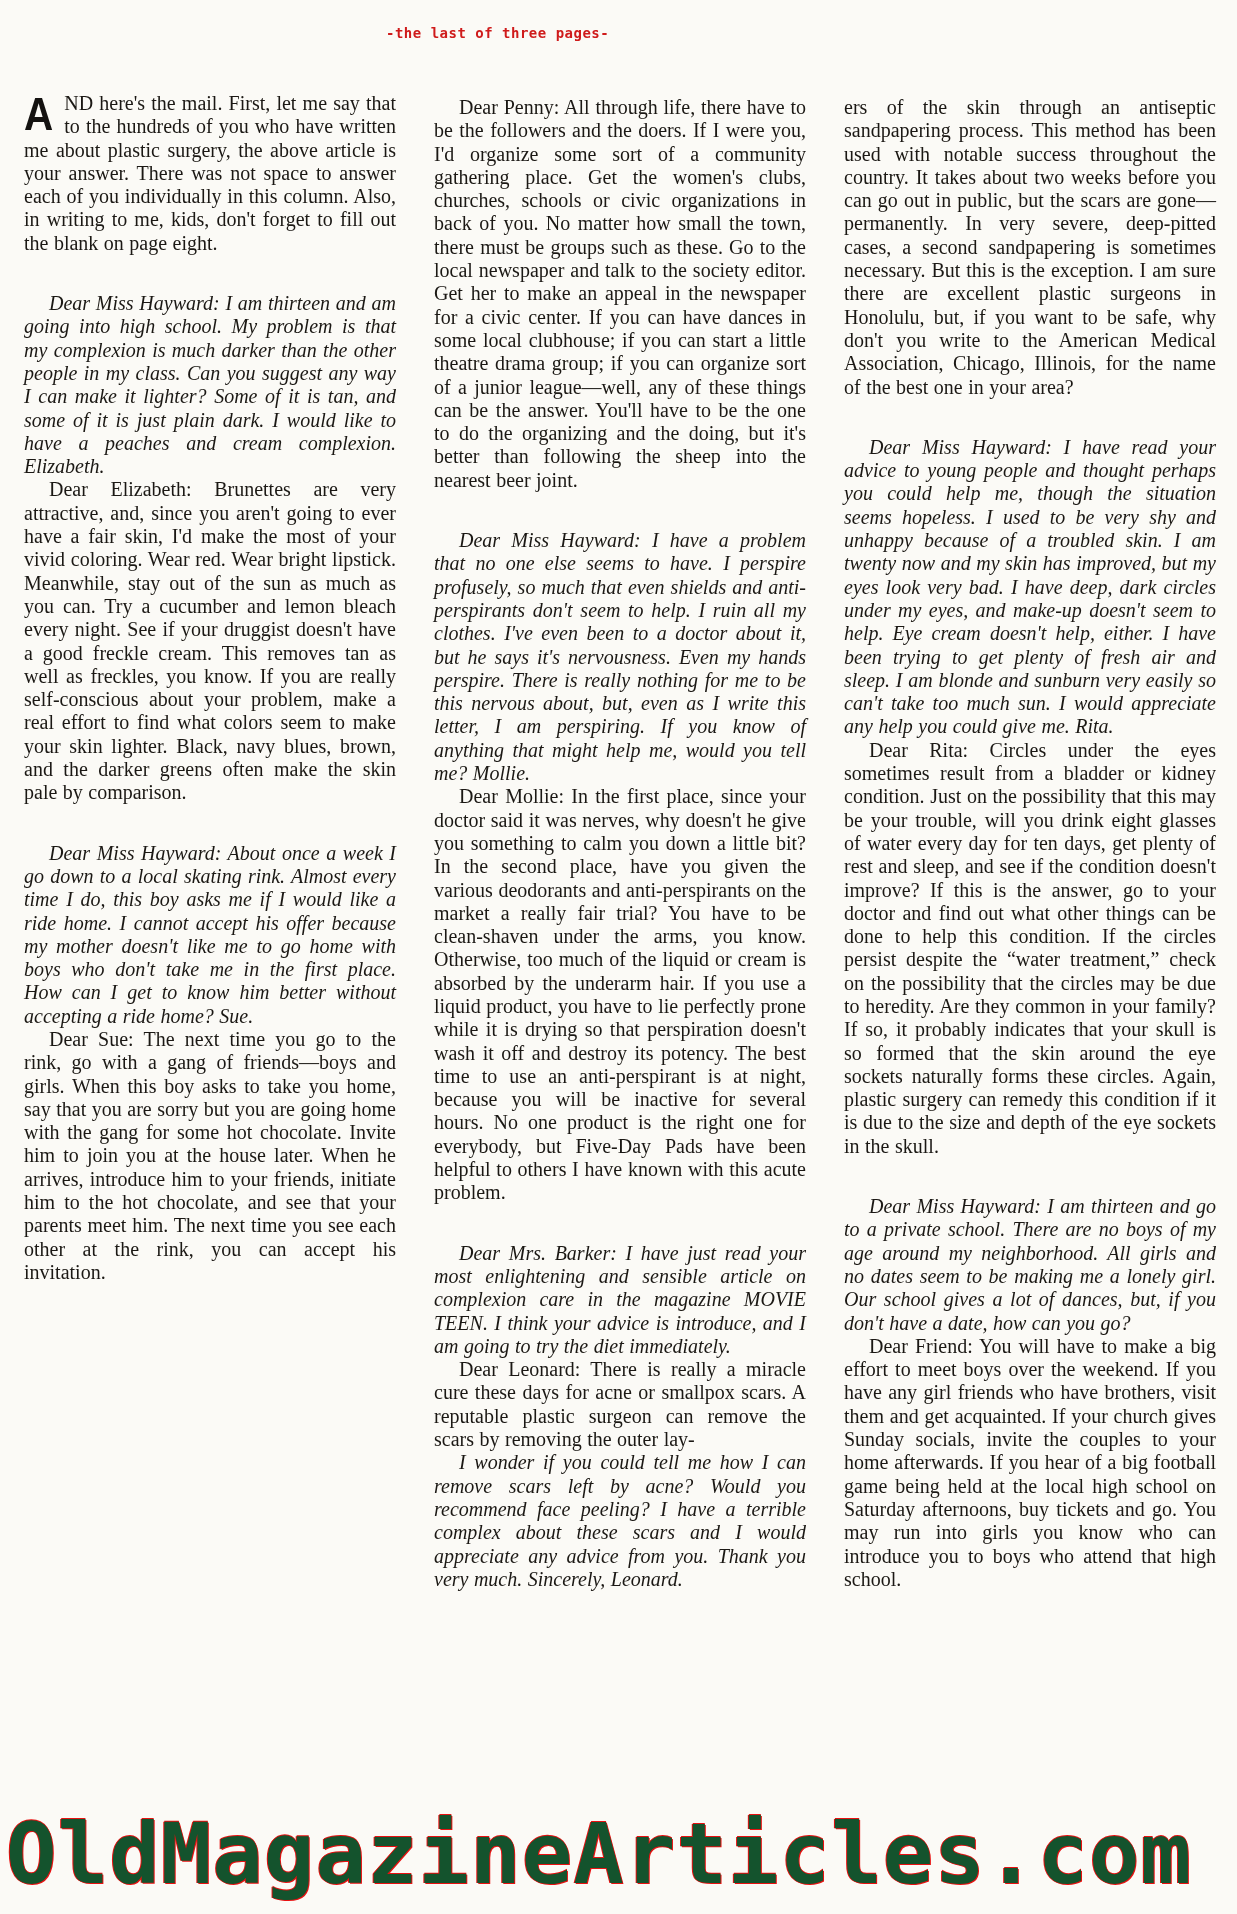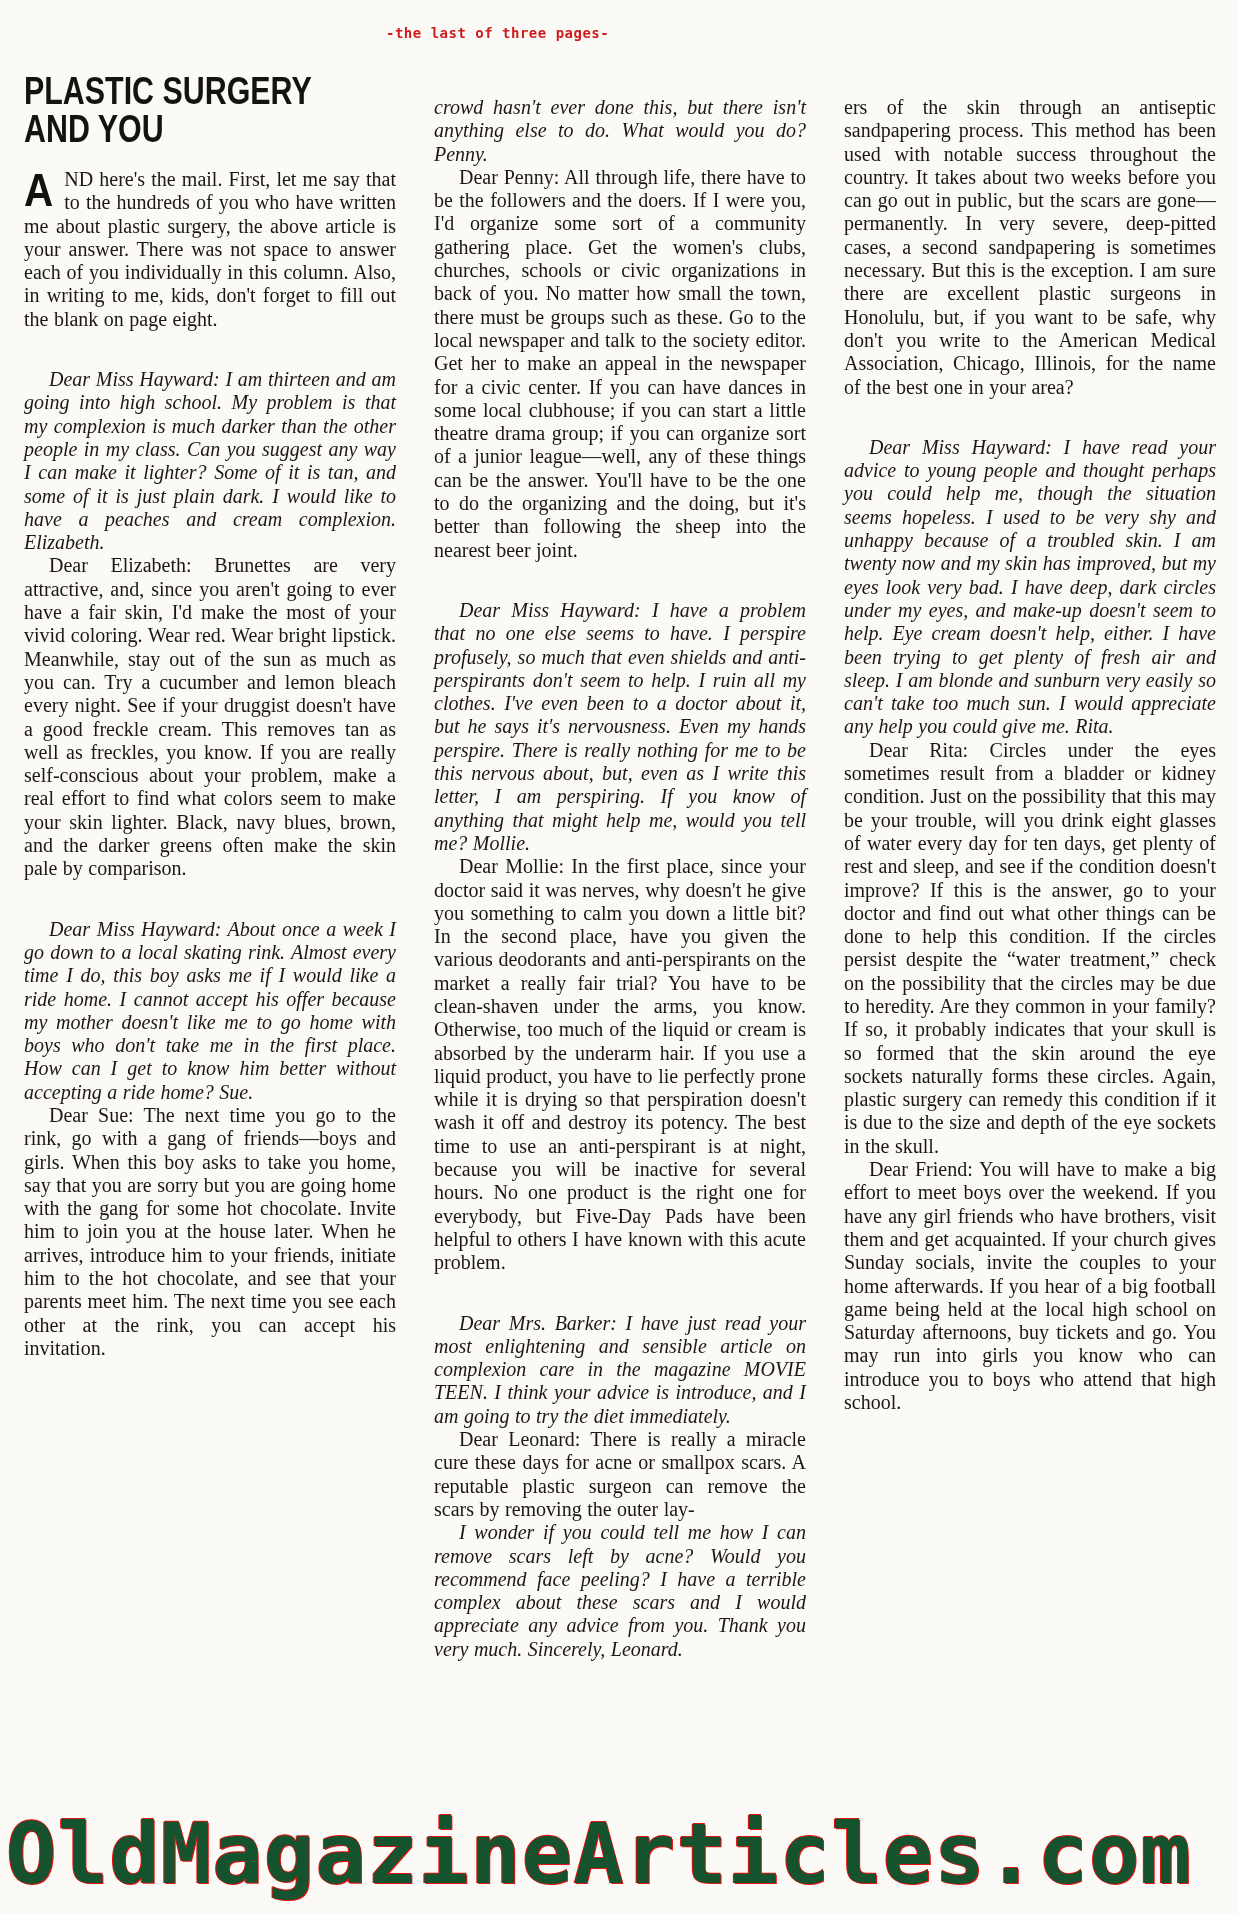--- a/index.html
+++ b/index.html
@@ -96,45 +96,41 @@
 </head>
 <body>
 
 <div class="page">
 
   <div class="top-note">-the last of three pages-</div>
 
   <div class="content">
 
     <div class="column c1">
-      <div class="headline">
-        <div class="hl-line">PLASTIC SURGERY</div>
-        <div class="hl-line">AND YOU</div>
-      </div>
         <p class="para dropcap-para"><span class="dropcap">A</span>ND here's the mail. First, let me say that to the hundreds of you who have written me about plastic surgery, the above article is your answer. There was not space to answer each of you individually in this column. Also, in writing to me, kids, don't forget to fill out the blank on page eight.</p>
         <p class="para letter">Dear Miss Hayward: I am thirteen and am going into high school. My problem is that my complexion is much darker than the other people in my class. Can you suggest any way I can make it lighter? Some of it is tan, and some of it is just plain dark. I would like to have a peaches and cream complexion. Elizabeth.</p>
         <p class="para reply">Dear Elizabeth: Brunettes are very attractive, and, since you aren't going to ever have a fair skin, I'd make the most of your vivid coloring. Wear red. Wear bright lipstick. Meanwhile, stay out of the sun as much as you can. Try a cucumber and lemon bleach every night. See if your druggist doesn't have a good freckle cream. This removes tan as well as freckles, you know. If you are really self-conscious about your problem, make a real effort to find what colors seem to make your skin lighter. Black, navy blues, brown, and the darker greens often make the skin pale by comparison.</p>
         <p class="para letter">Dear Miss Hayward: About once a week I go down to a local skating rink. Almost every time I do, this boy asks me if I would like a ride home. I cannot accept his offer because my mother doesn't like me to go home with boys who don't take me in the first place. How can I get to know him better without accepting a ride home? Sue.</p>
         <p class="para reply">Dear Sue: The next time you go to the rink, go with a gang of friends—boys and girls. When this boy asks to take you home, say that you are sorry but you are going home with the gang for some hot chocolate. Invite him to join you at the house later. When he arrives, introduce him to your friends, initiate him to the hot chocolate, and see that your parents meet him. The next time you see each other at the rink, you can accept his invitation.</p>
       </div>
 
     <div class="column c2">
-        <p class="para letter-cont">crowd hasn't ever done this, but there isn't anything else to do. What would you do? Penny.</p>
         <p class="para reply">Dear Penny: All through life, there have to be the followers and the doers. If I were you, I'd organize some sort of a community gathering place. Get the women's clubs, churches, schools or civic organizations in back of you. No matter how small the town, there must be groups such as these. Go to the local newspaper and talk to the society editor. Get her to make an appeal in the newspaper for a civic center. If you can have dances in some local clubhouse; if you can start a little theatre drama group; if you can organize sort of a junior league—well, any of these things can be the answer. You'll have to be the one to do the organizing and the doing, but it's better than following the sheep into the nearest beer joint.</p>
         <p class="para letter">Dear Miss Hayward: I have a problem that no one else seems to have. I perspire profusely, so much that even shields and anti-perspirants don't seem to help. I ruin all my clothes. I've even been to a doctor about it, but he says it's nervousness. Even my hands perspire. There is really nothing for me to be this nervous about, but, even as I write this letter, I am perspiring. If you know of anything that might help me, would you tell me? Mollie.</p>
         <p class="para reply">Dear Mollie: In the first place, since your doctor said it was nerves, why doesn't he give you something to calm you down a little bit? In the second place, have you given the various deodorants and anti-perspirants on the market a really fair trial? You have to be clean-shaven under the arms, you know. Otherwise, too much of the liquid or cream is absorbed by the underarm hair. If you use a liquid product, you have to lie perfectly prone while it is drying so that perspiration doesn't wash it off and destroy its potency. The best time to use an anti-perspirant is at night, because you will be inactive for several hours. No one product is the right one for everybody, but Five-Day Pads have been helpful to others I have known with this acute problem.</p>
         <p class="para letter">Dear Mrs. Barker: I have just read your most enlightening and sensible article on complexion care in the magazine MOVIE TEEN. I think your advice is introduce, and I am going to try the diet immediately.</p>
         <p class="para reply">Dear Leonard: There is really a miracle cure these days for acne or smallpox scars. A reputable plastic surgeon can remove the scars by removing the outer lay-</p>
         <p class="para letter-para">I wonder if you could tell me how I can remove scars left by acne? Would you recommend face peeling? I have a terrible complex about these scars and I would appreciate any advice from you. Thank you very much. Sincerely, Leonard.</p>
       </div>
 
     <div class="column c3">
         <p class="para reply-cont">ers of the skin through an antiseptic sandpapering process. This method has been used with notable success throughout the country. It takes about two weeks before you can go out in public, but the scars are gone—permanently. In very severe, deep-pitted cases, a second sandpapering is sometimes necessary. But this is the exception. I am sure there are excellent plastic surgeons in Honolulu, but, if you want to be safe, why don't you write to the American Medical Association, Chicago, Illinois, for the name of the best one in your area?</p>
         <p class="para letter">Dear Miss Hayward: I have read your advice to young people and thought perhaps you could help me, though the situation seems hopeless. I used to be very shy and unhappy because of a troubled skin. I am twenty now and my skin has improved, but my eyes look very bad. I have deep, dark circles under my eyes, and make-up doesn't seem to help. Eye cream doesn't help, either. I have been trying to get plenty of fresh air and sleep. I am blonde and sunburn very easily so can't take too much sun. I would appreciate any help you could give me. Rita.</p>
         <p class="para reply">Dear Rita: Circles under the eyes sometimes result from a bladder or kidney condition. Just on the possibility that this may be your trouble, will you drink eight glasses of water every day for ten days, get plenty of rest and sleep, and see if the condition doesn't improve? If this is the answer, go to your doctor and find out what other things can be done to help this condition. If the circles persist despite the “water treatment,” check on the possibility that the circles may be due to heredity. Are they common in your family? If so, it probably indicates that your skull is so formed that the skin around the eye sockets naturally forms these circles. Again, plastic surgery can remedy this condition if it is due to the size and depth of the eye sockets in the skull.</p>
+        <p class="para letter">Dear Miss Hayward: I am thirteen and go to a private school. There are no boys of my age around my neighborhood. All girls and no dates seem to be making me a lonely girl. Our school gives a lot of dances, but, if you don't have a date, how can you go?</p>
         <p class="para reply">Dear Friend: You will have to make a big effort to meet boys over the weekend. If you have any girl friends who have brothers, visit them and get acquainted. If your church gives Sunday socials, invite the couples to your home afterwards. If you hear of a big football game being held at the local high school on Saturday afternoons, buy tickets and go. You may run into girls you know who can introduce you to boys who attend that high school.</p>
       </div>
 
   </div>
 
   <div class="watermark">OldMagazineArticles.com</div>
 
 </div>
 
 </body></html>

